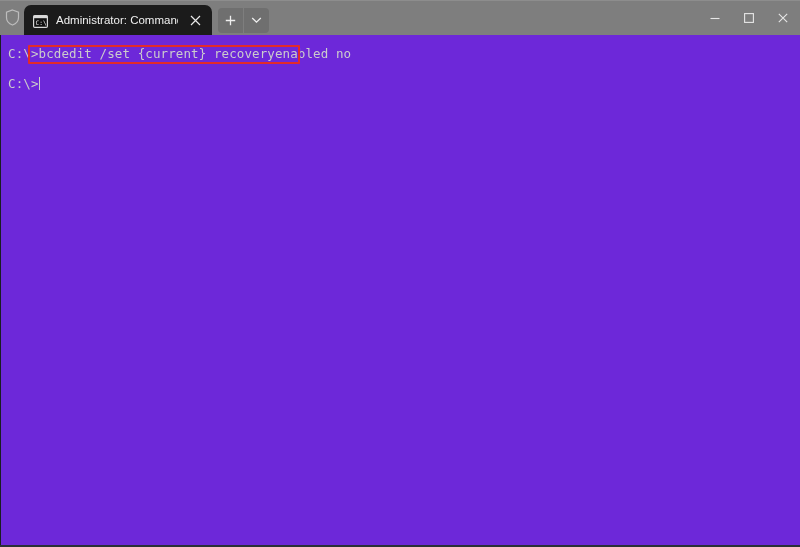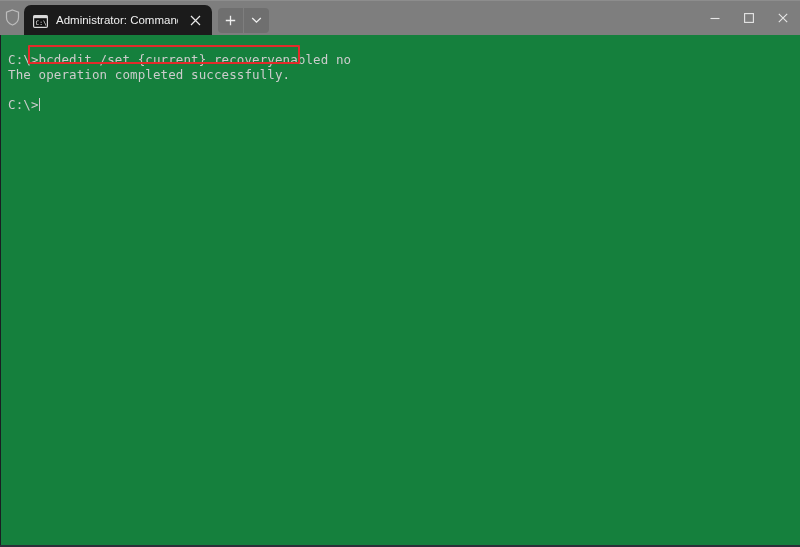--- a/index.html
+++ b/index.html
@@ -133,24 +133,24 @@
     justify-content: center;
   }
   .caption-btn svg { display: block; }
 
   
   #terminal {
     position: absolute;
     left: 0; top: 35px;
     width: 800px;
     height: 512px;
-    background: #15803d;
-    box-sizing: border-box;
-    overflow: hidden;
-    padding: 17px 0 0 8px;
+    background: #6d28d9;
+    box-sizing: border-box;
+    overflow: hidden;
+    padding: 11px 0 0 8px;
   }
   .term-line {
     font-family: "DejaVu Sans Mono", "Liberation Mono", monospace;
     font-size: 12.5px;
     line-height: 15px;
     color: #cccccc;
     white-space: pre;
     letter-spacing: 0.1px;
     height: 15px;
   }
@@ -257,21 +257,20 @@
         </svg>
       </div>
     </div>
 
   </div>
 
   <div id="terminal">
 
     <div class="term-line">C:\&gt;bcdedit /set {current} recoveryenabled no</div>
 
-    <div class="term-line">The operation completed successfully.</div>
 
     <div class="term-line blank"></div>
 
     <div class="term-line"><span>C:\&gt;</span><span class="cursor"></span></div>
 
   </div>
 
   <div id="redbox"></div>
 
   <div id="left-edge"></div>

